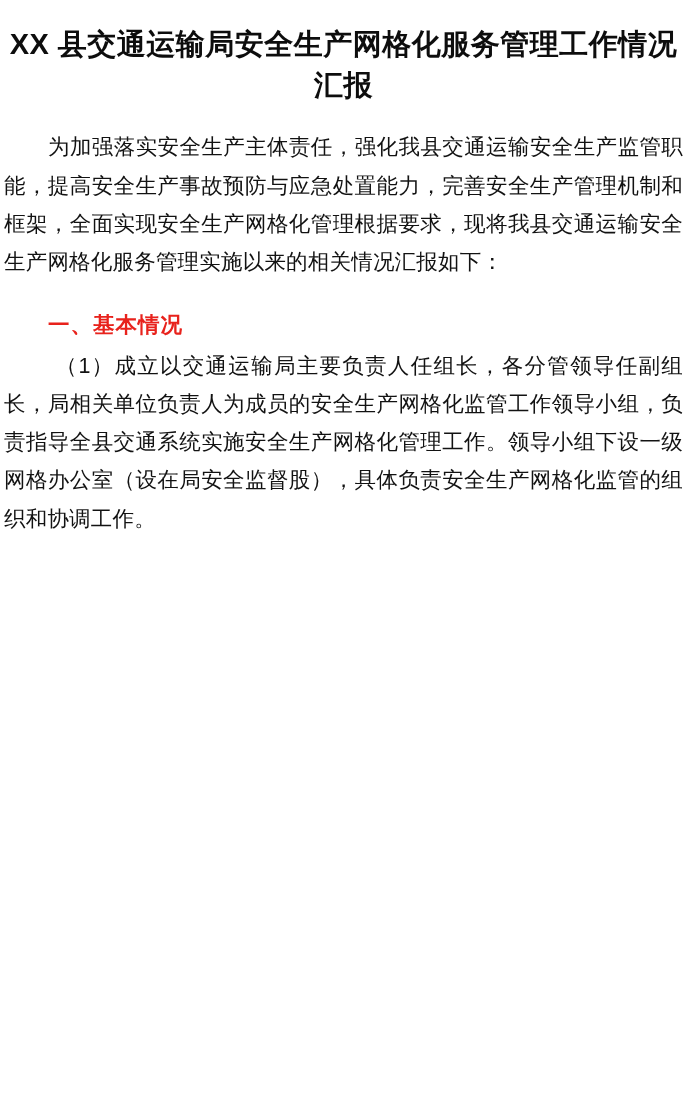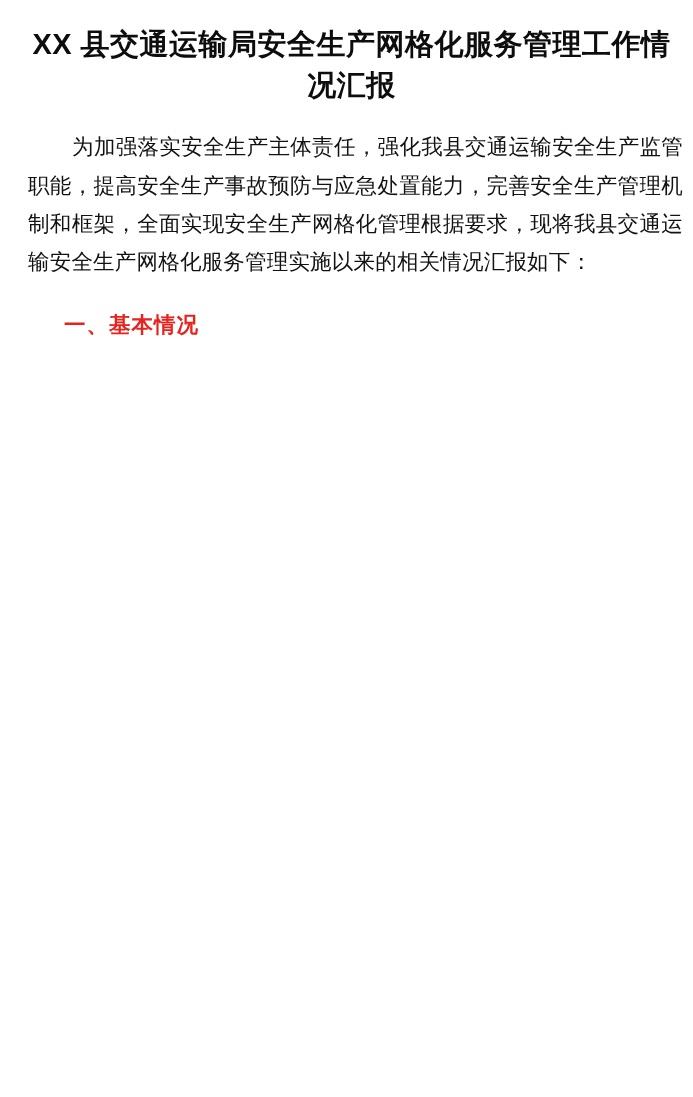--- a/index.html
+++ b/index.html
@@ -11,40 +11,40 @@
     width: 693px;
     height: 1097px;
     font-family: "Liberation Sans", "DejaVu Sans", sans-serif;
     color: #111111;
     overflow: hidden;
   }
   .page {
     width: 693px;
     height: 1097px;
     box-sizing: border-box;
-    padding: 18px 10px 0 20px;
+    padding: 18px 10px 0 4px;
     position: relative;
   }
   .doc-title {
     text-align: center;
     font-size: 29px;
     font-weight: bold;
     line-height: 1.42;
     letter-spacing: 0.5px;
     color: #0d0d0d;
     margin: 6px 0 0 0;
     padding: 0 4px;
   }
   .body-block {
     margin-top: 22px;
   }
   p.para {
     font-size: 21.5px;
     line-height: 1.78;
-    margin: 0 0 1px 8px;
+    margin: 0 0 1px 0;
     text-align: justify;
     text-justify: inter-ideograph;
     color: #121212;
     letter-spacing: 0.2px;
   }
   p.indent {
     text-indent: 2.05em;
   }
   p.indent-wide {
     text-indent: 2.4em;
@@ -69,16 +69,17 @@
 
   <h1 class="doc-title">XX 县交通运输局安全生产网格化服务管理工作情况汇报</h1>
 
   <div class="body-block">
 
     <p class="para indent">为加强落实安全生产主体责任，强化我县交通运输安全生产监管职能，提高安全生产事故预防与应急处置能力，完善安全生产管理机制和框架，全面实现安全生产网格化管理根据要求，现将我县交通运输安全生产网格化服务管理实施以来的相关情况汇报如下：</p>
 
     <p class="heading-red">一、基本情况</p>
 
 
+    <p class="para indent-wide">（1）成立以交通运输局主要负责人任组长，各分管领导任副组长，局相关单位负责人为成员的安全生产网格化监管工作领导小组，负责指导全县交通系统实施安全生产网格化管理工作。领导小组下设一级网格办公室（设在局安全监督股），具体负责安全生产网格化监管的组织和协调工作。</p>
 
 
   </div>
 </div>
 
 </body></html>

